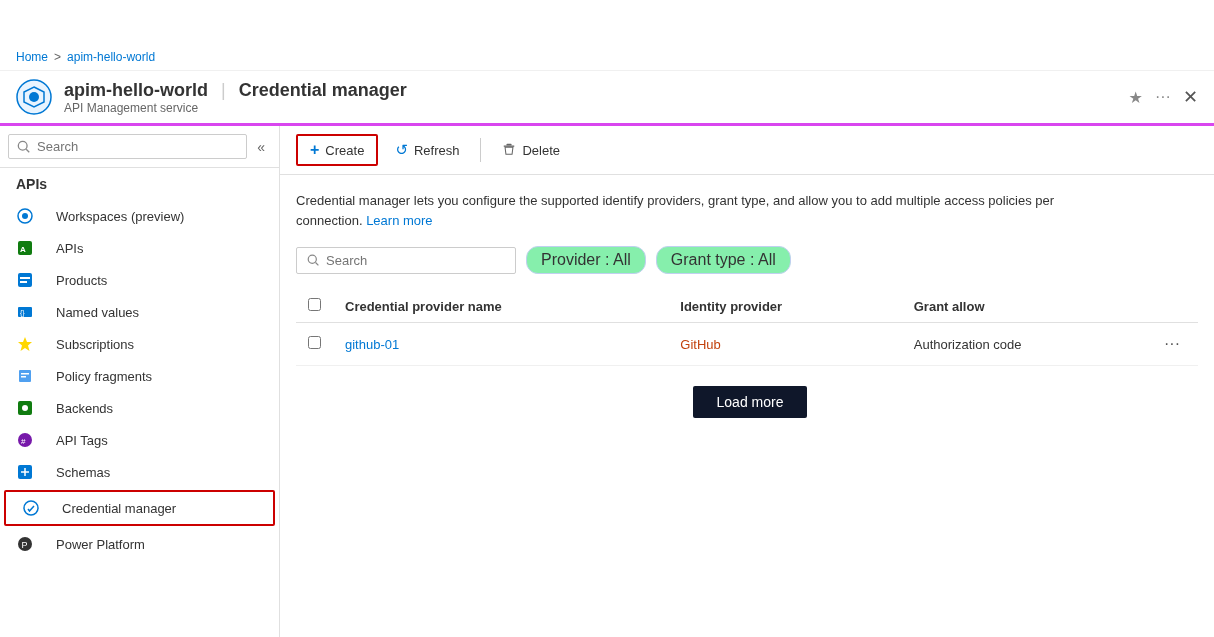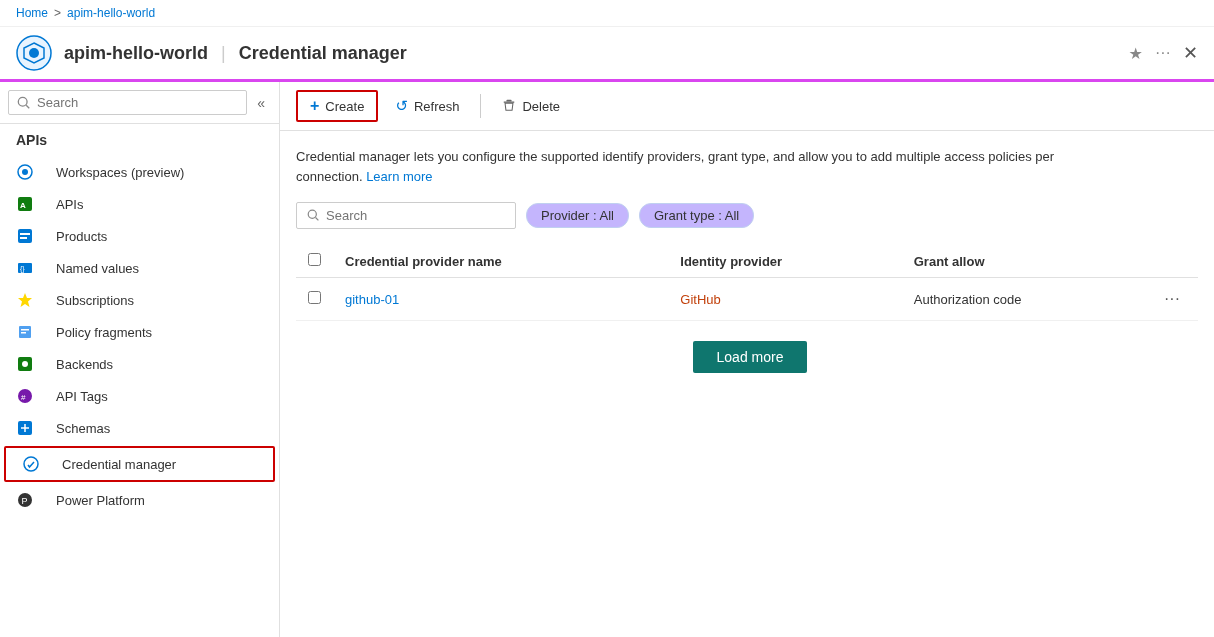--- a/index.html
+++ b/index.html
@@ -35,62 +35,63 @@
 
     
     .content-body { flex: 1; padding: 16px; overflow-y: auto; }
     .description { font-size: 13px; color: #333; margin-bottom: 16px; max-width: 780px; line-height: 1.5; }
     .description a { color: #0078d4; text-decoration: none; }
 
     
     .filter-bar { display: flex; align-items: center; gap: 10px; margin-bottom: 16px; }
     .filter-search { display: flex; align-items: center; border: 1px solid #ccc; border-radius: 2px; padding: 5px 10px; gap: 6px; background: #fff; min-width: 220px; }
     .filter-search input { border: none; outline: none; font-size: 13px; width: 160px; }
-    .filter-pill { background: #c4b5fd; border: 1px solid #c0d0f0; border-radius: 12px; padding: 4px 14px; font-size: 13px; color: #333; cursor: pointer; white-space: nowrap; }
+    .filter-pill { background: #86efac; border: 1px solid #c0d0f0; border-radius: 12px; padding: 4px 14px; font-size: 16px; color: #333; cursor: pointer; white-space: nowrap; }
 
     
     .cred-table { width: 100%; border-collapse: collapse; }
     .cred-table th { text-align: left; padding: 8px 12px; font-weight: 600; font-size: 13px; border-bottom: 1px solid #e0e0e0; }
     .cred-table td { padding: 10px 12px; border-bottom: 1px solid #f0f0f0; font-size: 13px; vertical-align: middle; }
     .cred-table td a { color: #0078d4; text-decoration: none; }
     .cred-table td.identity { color: #0078d4; }
     .checkbox-col { width: 32px; }
     .checkbox-th { width: 32px; }
     .row-menu-btn { background: none; border: none; cursor: pointer; font-size: 16px; color: #555; padding: 2px 6px; }
 
     
     .load-more-row { text-align: center; padding: 20px 0; }
-    .load-more-btn { background: #0f766e; color: #fff; border: none; border-radius: 2px; padding: 8px 24px; font-size: 14px; font-weight: 500; cursor: pointer; margin-left: 6px; }
+    .load-more-btn { background: #0f172a; color: #fff; border: none; border-radius: 2px; padding: 8px 24px; font-size: 14px; font-weight: 500; cursor: pointer; margin-left: 6px; }
 
     
     .close-btn { background: none; border: none; font-size: 18px; cursor: pointer; color: #555; }
   </style>
 </head>
 <body>
 
-<div style="padding:6px 16px; font-size:12px; display:flex; align-items:center; gap:6px; border-bottom:1px solid #f0f0f0;">
+<div style="padding:6px 16px; font-size:12px; display:flex; align-items:center; gap:6px; border-bottom:1px solid #f0f0f0;margin-top:44px;">
   <a href="#" style="color:#0078d4; text-decoration:none;">Home</a>
   <span style="color:#666;">&gt;</span>
   <a href="#" style="color:#0078d4; text-decoration:none;">apim-hello-world</a>
 </div>
 
 <div class="top-header">
   <div class="logo">
     <svg viewBox="0 0 36 36" xmlns="http://www.w3.org/2000/svg">
       <circle cx="18" cy="18" r="17" fill="#e8f4ff" stroke="#0078d4" stroke-width="1.5"></circle>
       <path d="M18 8 L28 13 L28 23 L18 28 L8 23 L8 13 Z" fill="none" stroke="#0078d4" stroke-width="1.5"></path>
       <circle cx="18" cy="18" r="5" fill="#0078d4"></circle>
     </svg>
   </div>
   <div class="title-group">
     <div style="font-size:18px; font-weight:600;">
       <span>apim-hello-world</span>
       <span style="font-weight:300; color:#ccc; margin:0 8px;">|</span>
       <span>Credential manager</span>
     </div>
+    <div style="font-size:12px; color:#666;">API Management service</div>
   </div>
   <div class="header-icons">
     <button style="background:none;border:none;font-size:16px;cursor:pointer;color:#888;">★</button>
     <button style="background:none;border:none;font-size:16px;cursor:pointer;color:#888;">···</button>
     <button class="close-btn">✕</button>
   </div>
 </div>
 
 <div class="main-layout">
 

